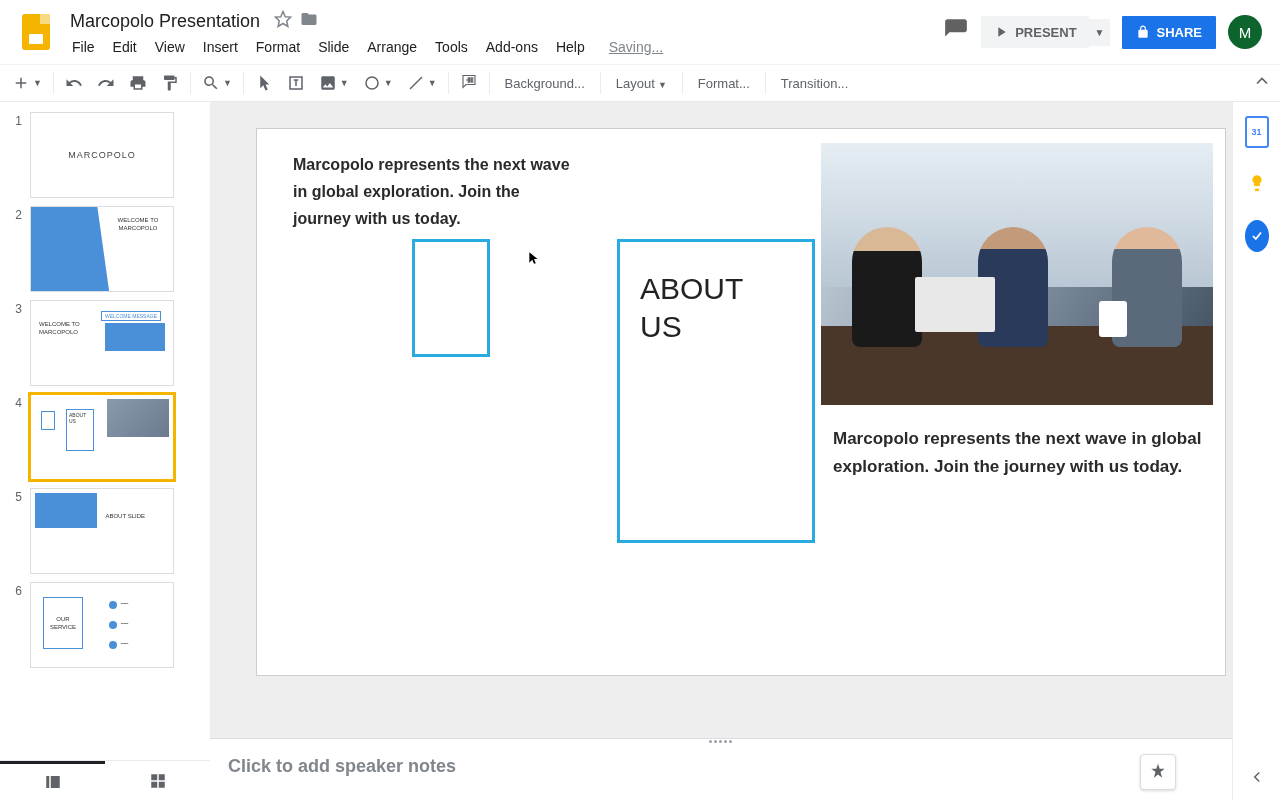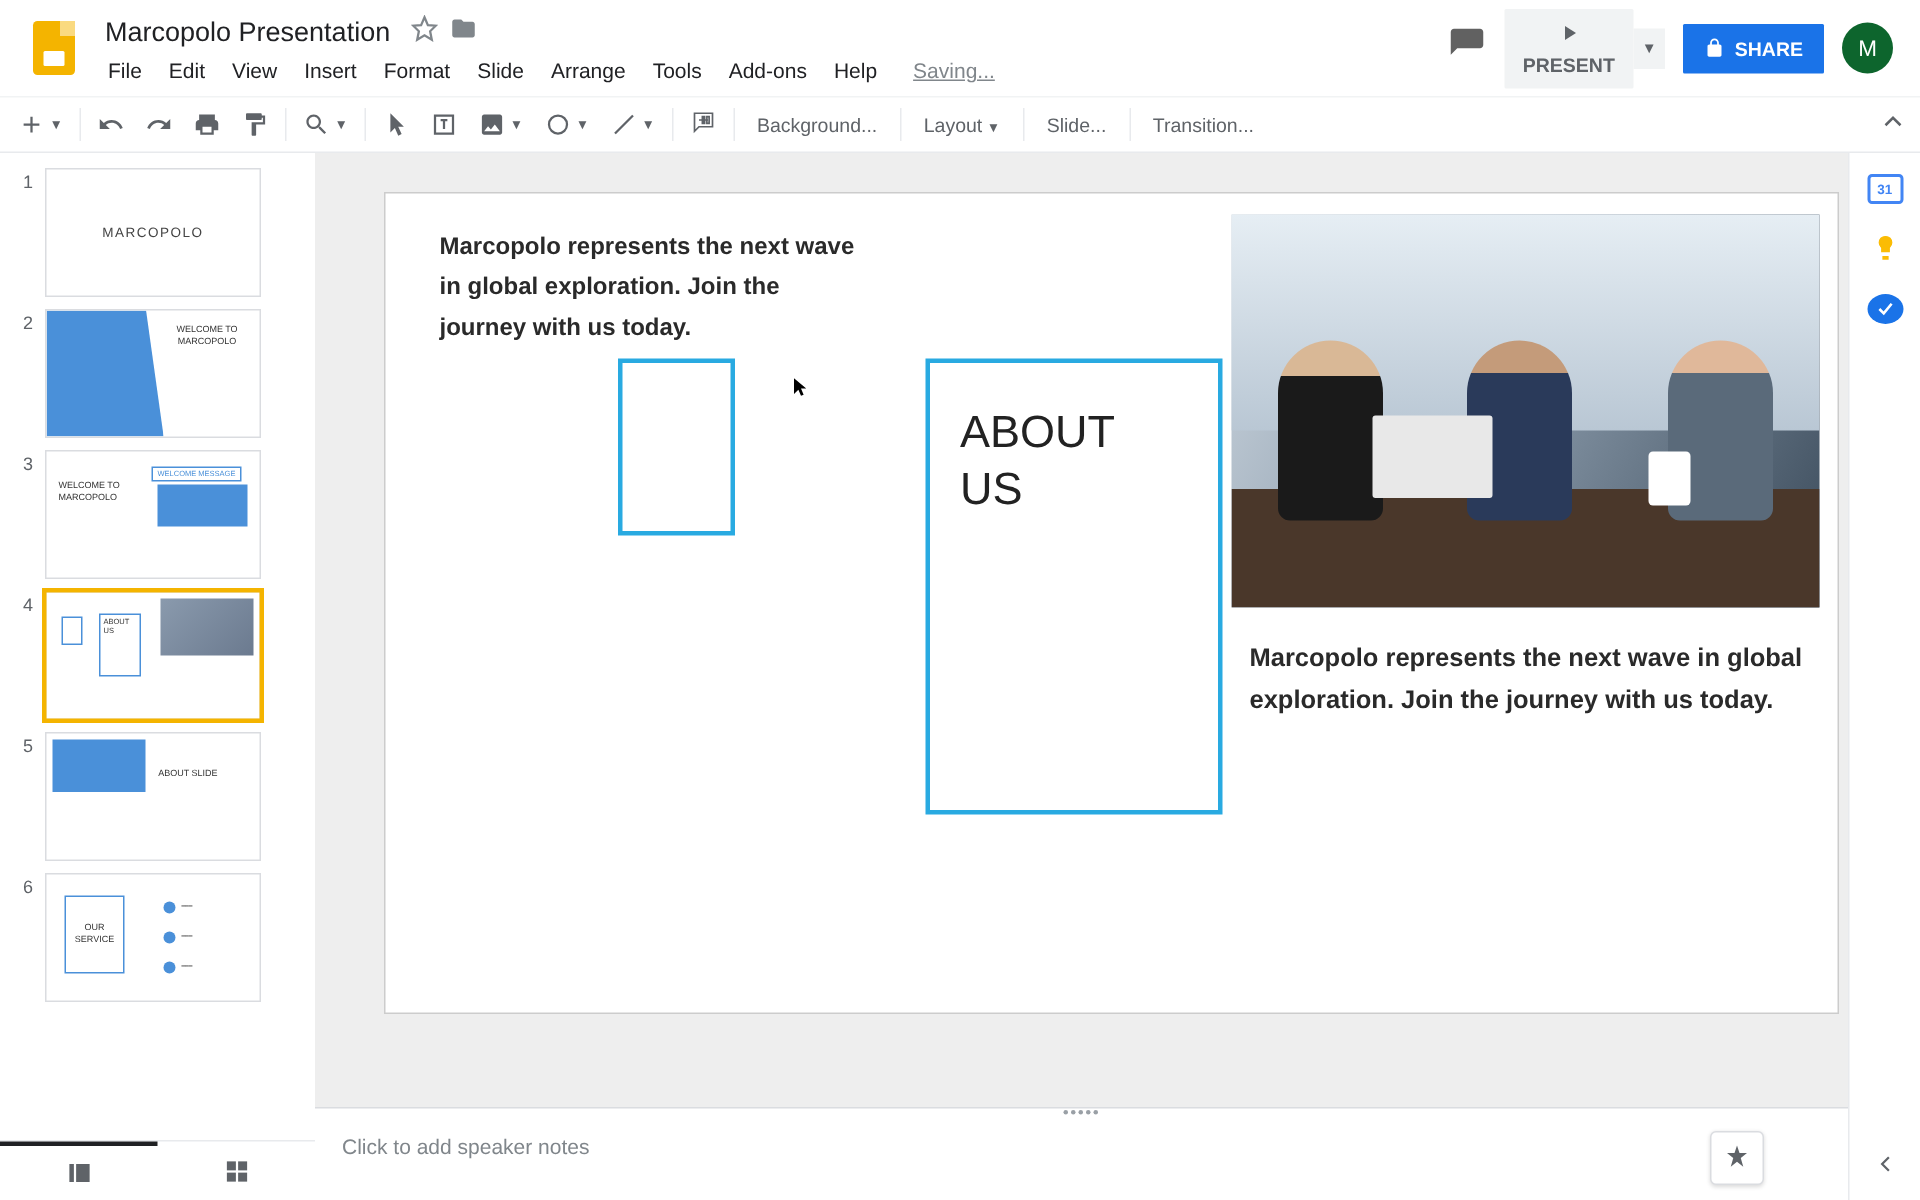--- a/index.html
+++ b/index.html
@@ -14,21 +14,21 @@
     .title-area { flex: 1; }
     .title-row { display: flex; align-items: center; gap: 8px; height:28px;}
     .doc-title { font-size: 18px; color: #202124; padding:2px 6px;}
     .star-icon svg { width: 18px; height: 18px; fill: none; stroke: #80868b; stroke-width:2;}
     .folder-icon svg { width: 18px; height: 18px; fill: #80868b; }
     .menubar { display: flex; gap: 2px; margin-top:2px;}
     .menubar-item { font-size: 14px; color: #202124; padding: 2px 8px; cursor: pointer; }
     .saving { color: #80868b; text-decoration: underline; margin-left:10px; padding:2px 4px; font-size:14px;}
     .header-right { display:flex; align-items:center; gap:12px; padding-right:10px;}
     .comment-bubble svg{ width:26px; height:26px; fill:#616161;}
-    .present-btn { background:#f1f3f4; color:#5f6368; font-weight:bold; font-size:13px; padding:8px 12px; display:flex; align-items:center; gap:6px; border-radius:1px;flex-direction:column;}
+    .present-btn { background:#f1f3f4; color:#5f6368; font-weight:bold; font-size:13px; padding:8px 12px; display:flex; align-items:center; gap:6px; border-radius:1px;}
     .present-caret { background:#f1f3f4; padding:8px 6px; color:#5f6368; font-size:10px;}
     .btn-group{display:flex; align-items:center;}
     .share-btn { background:#1a73e8; color:#fff; font-weight:bold; font-size:13px; padding:9px 14px; display:flex; align-items:center; gap:6px; border-radius:1px;}
     .share-btn svg{width:14px;height:14px;fill:#fff;}
     .present-btn svg{width:16px;height:16px;fill:#5f6368;}
     .avatar { width:34px; height:34px; border-radius:50%; background:#0d652d; color:#fff; display:flex; align-items:center; justify-content:center; font-size:15px; }
 
     
     .toolbar { height:38px; border-top:1px solid #f1f3f4; border-bottom:1px solid #e8eaed; display:flex; align-items:center; padding:0 6px; gap:2px; position:relative;}
     .tool-btn { padding:5px 6px; display:flex; align-items:center; justify-content:center; min-width:28px; color:#5f6368; cursor:pointer; border-radius:2px;}
@@ -37,21 +37,21 @@
     .tool-text { font-size:13px; color:#5f6368; padding:5px 10px; cursor:pointer;}
     .caret {font-size:9px; margin-left:3px; color:#5f6368;}
     .toolbar-collapse{ position:absolute; right:8px; }
     .toolbar-collapse svg{width:20px;height:20px; fill:none; stroke:#5f6368; stroke-width:2;}
 
     
     .body { display:flex; height:calc(800px - 64px - 38px); }
 
     
     .right-rail { width:48px; border-left:1px solid #e8eaed; display:flex; flex-direction:column; align-items:center; padding-top:14px; gap:20px; position:relative;}
-    .rail-icon{ width:24px; height:20px; border-radius:3px; display:flex; align-items:center; justify-content:center; font-size:10px; color:#fff;}
+    .rail-icon{ width:24px; height:32px; border-radius:3px; display:flex; align-items:center; justify-content:center; font-size:10px; color:#fff;}
     .rail-cal{background:#fff; border:2px solid #4285f4; color:#4285f4; font-weight:bold; font-size:9px;}
     .rail-keep{background:#fff;}
     .rail-keep svg{width:20px;height:20px;fill:#fbbc04; stroke:#fbbc04;}
     .rail-tasks{background:#1a73e8; border-radius:50%;}
     .rail-tasks svg{width:14px;height:14px;fill:none;stroke:#fff;stroke-width:3;}
     .rail-expand{position:absolute; bottom:10px; }
     .rail-expand svg{width:18px;height:18px;fill:none;stroke:#5f6368;stroke-width:2;}
 
     
     .filmstrip { width:210px; padding:10px 8px; overflow-y:auto; }
@@ -99,21 +99,21 @@
     .pp3{right:8%;background:linear-gradient(#e0b89a 18%,#5a6a7a 18%);}
     .slide .right-text{ position:absolute; right:12px; top:296px; width:380px; font-size:17px; font-weight:bold; color:#2a2a2a; line-height:1.65;}
     .cursor{position:absolute; left:270px; top:120px;}
     .cursor svg{width:14px;height:18px;}
 
     
     .notes-drag{height:6px; cursor:ns-resize; background:#fff;border-top:1px solid #dadce0; display:flex; align-items:center; justify-content:center;}
     .notes-drag .dots{width:24px;height:3px;display:flex;gap:2px;}
     .notes-drag .dots span{width:3px;height:3px;border-radius:50%;background:#9aa0a6;}
     .notes { height:56px; background:#fff; padding:12px 18px;}
-    .notes-text{ color:#80868b; font-size:14px;}
+    .notes-text{ color:#80868b; font-size:18px;font-weight:bold;}
 
     
     .bottom-bar{ position:absolute; bottom:0; left:0; width:210px; height:40px; border-top:1px solid #e8eaed; background:#fff; display:flex; align-items:center; }
     .bb-tab{width:50%; display:flex; align-items:center; justify-content:center; height:100%;}
     .bb-tab.active{border-top:3px solid #202124;}
     .bb-tab svg{width:18px;height:18px;fill:#5f6368;}
 
     .explore-fab{position:absolute; right:56px; bottom:10px; width:36px; height:36px; background:#fff; border:1px solid #dadce0; border-radius:4px; box-shadow:0 1px 3px rgba(0,0,0,.15); display:flex; align-items:center;justify-content:center;}
     .explore-fab svg{width:20px;height:20px;fill:#5f6368;}
   </style>
@@ -252,21 +252,21 @@
       <svg viewBox="0 0 24 24">
         <path d="M20 2H4v16l4-4h12V2zm-7 9h-2V5h2v6zm4 0h-2V5h2v6z" fill="none" stroke="#5f6368" stroke-width="1.5"></path>
         <path d="M12 5v6m-4-3h8" stroke="#5f6368" stroke-width="1.5"></path>
       </svg>
     </div>
   <div class="tool-sep"></div>
   <div class="tool-text">Background...</div>
   <div class="tool-sep"></div>
   <div class="tool-text"><span>Layout</span><span class="caret">▼</span></div>
   <div class="tool-sep"></div>
-  <div class="tool-text">Slide...</div>
+  <div class="tool-text">Format...</div>
   <div class="tool-sep"></div>
   <div class="tool-text">Transition...</div>
   <div class="toolbar-collapse"><svg viewBox="0 0 24 24">
         <polyline points="6 15 12 9 18 15"></polyline>
       </svg></div>
 </div>
 
 <div class="body">
 
   <div class="filmstrip">

